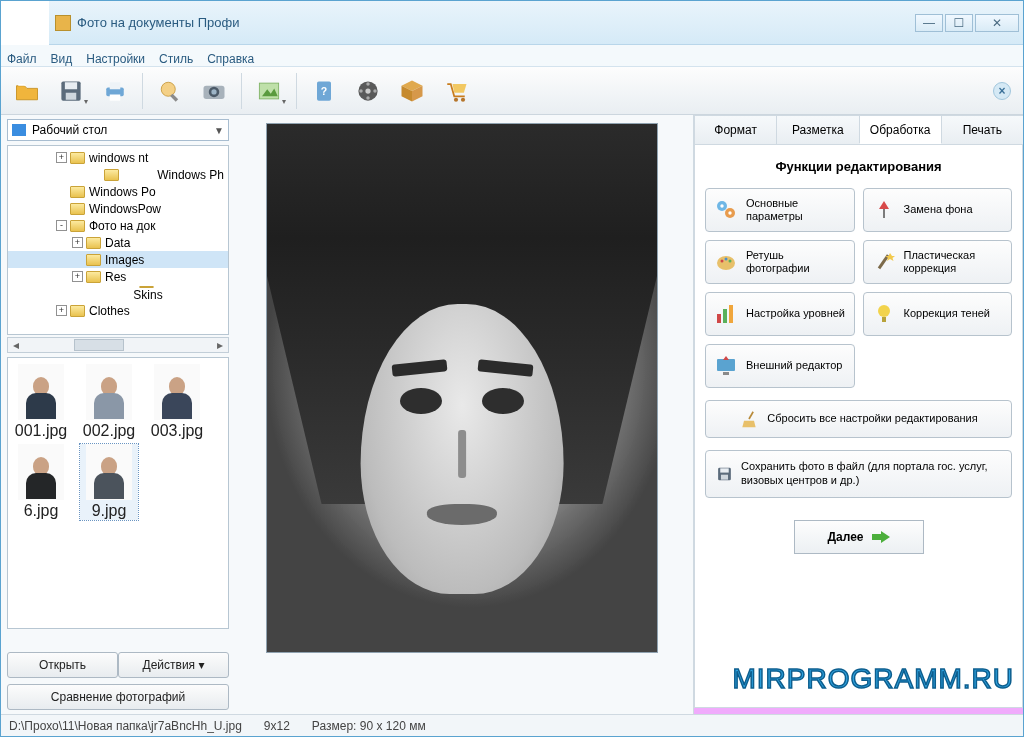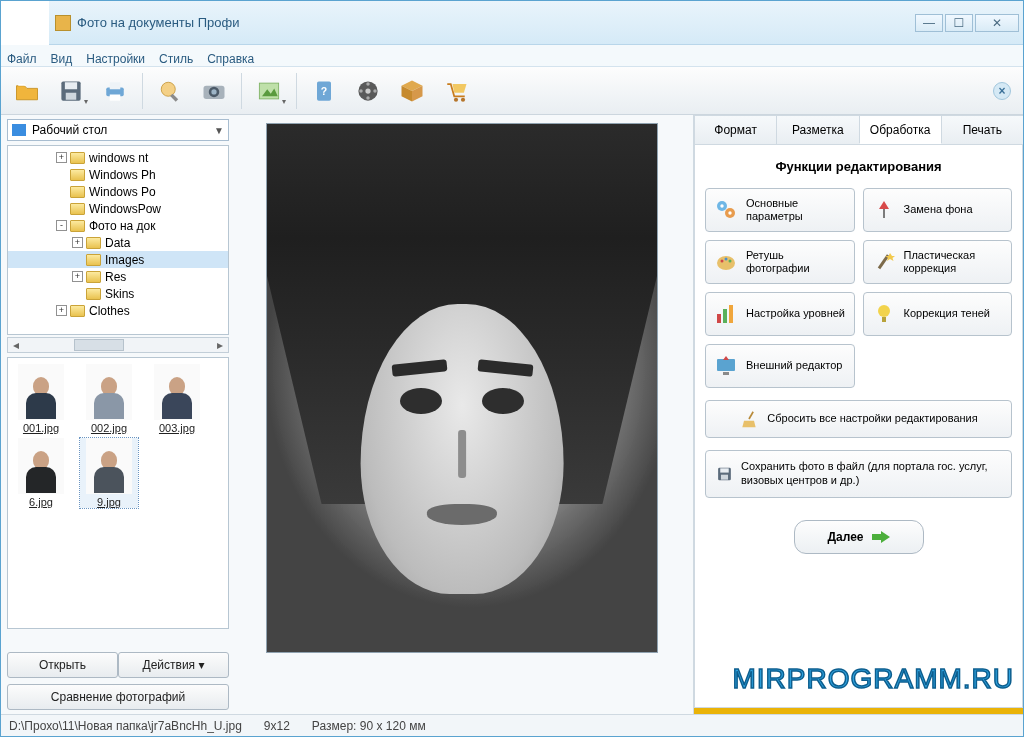--- a/index.html
+++ b/index.html
@@ -37,21 +37,21 @@
 .tree-row.sel{background:#cfe5f7;}
 .hscroll{height:16px;border:1px solid #c2ced8;background:#f1f4f7;margin-top:2px;display:flex;align-items:center;}
 .hscroll .thumb{height:12px;width:50px;background:#d7dfe6;border:1px solid #b6c2cc;margin-left:50px;}
 .hscroll .arr{width:16px;height:14px;display:flex;align-items:center;justify-content:center;color:#666;}
 .hscroll .arr.r{margin-left:auto;}
 
 .thumbs{ flex:1; border:1px solid #b7c6d2; background:#fff; margin-top:4px; padding:6px 4px; display:flex; flex-wrap:wrap; align-content:flex-start; gap:4px 10px; overflow:auto;}
 .thumb{ width:58px; text-align:center;}
 .thumb .pic{ width:46px;height:56px;margin:0 auto 2px;background:#fafafa;border:1px solid transparent; position:relative; overflow:hidden;}
 .thumb.sel { outline:1px dotted #6a95c2; background:#e9f2fa;}
-.thumb .cap{font-size:11px;color:#222;text-decoration:underline;}
+.thumb .cap{font-size:16px;color:#222;}
 .person-shape{position:absolute;bottom:0;left:50%;transform:translateX(-50%);}
 .person-shape .head{width:16px;height:18px;border-radius:50% 50% 45% 45%;background:#caa285;margin:0 auto;}
 .person-shape .body{width:30px;height:26px;border-radius:10px 10px 0 0;margin-top:-2px;}
 .c1{background:#2d3a4a;} .c2{background:#8a97a7;} .c3{background:#3a465a;} .c4{background:#242628;} .c5{background:#4b535c;}
 
 .left-btns{ display:flex; margin-top:23px;}
 .btn{ height:26px; border:1px solid #adb9c4; background:linear-gradient(#fcfcfc,#e8ecef); border-radius:3px; display:flex;align-items:center;justify-content:center; padding:0 8px; cursor:default; color:#222;}
 .btn.w100{flex:1;}
 .btn.wide{width:100%;margin-top:6px;}
 
@@ -64,33 +64,33 @@
   linear-gradient(180deg,#2b2b2b 0%,#1f1f1f 30%,#2a2a2a 60%,#3a3a3a 100%);
   clip-path: polygon(0 0,100% 0,100% 40%,86% 100%,14% 100%,0 40%);}
 .face{position:absolute;left:50%;top:34%;transform:translateX(-50%);width:52%;height:55%;background:radial-gradient(ellipse at 50% 35%,#e9e9e9,#bcbcbc 70%,#9a9a9a);border-radius:48% 48% 44% 44%/55% 55% 45% 45%;}
 .eye{position:absolute;width:11%;height:5%;background:#2e2e2e;border-radius:50%;top:50%;}
 .eye.l{left:34%;} .eye.r{right:34%;}
 .brow{position:absolute;width:14%;height:2.2%;background:#2b2b2b;border-radius:3px;top:45%;}
 .brow.l{left:32%;transform:rotate(-6deg);} .brow.r{right:32%;transform:rotate(6deg);}
 .nose{position:absolute;left:50%;top:58%;transform:translateX(-50%);width:2%;height:9%;background:#8d8d8d;border-radius:3px;}
 .mouth{position:absolute;left:50%;top:72%;transform:translateX(-50%);width:18%;height:4%;background:#6b6b6b;border-radius:40% 40% 50% 50%;}
 
-.right-pane{ width:330px; border-left:1px solid #cfd9e1; display:flex; flex-direction:column; background:#eab308;}
+.right-pane{ width:330px; border-left:1px solid #cfd9e1; display:flex; flex-direction:column; background:#f0abfc;}
 .tabs{ display:flex; height:30px; border-bottom:1px solid #cfd9e1; background:#eef3f7;}
 .tab{ flex:1; display:flex;align-items:center;justify-content:center;border:1px solid #cfd9e1;border-bottom:none;margin-right:-1px;background:linear-gradient(#f6f9fb,#e9eef2);cursor:default;}
 .tab.active{background:#fff;border-bottom:1px solid #fff;position:relative;z-index:1;}
 .panel{ flex:1; background:#fff; border:1px solid #cfd9e1; border-top:none; margin:0 0 6px 0; padding:10px; overflow:auto;}
 .panel h3{ text-align:center; font-size:13px; font-weight:bold; margin:4px 0 14px;}
 .edit-grid{ display:grid; grid-template-columns:1fr 1fr; gap:8px;margin-top:12px;}
 .ed-btn{ height:44px; border:1px solid #b7c3cd;border-radius:4px;background:linear-gradient(#fdfdfd,#eef1f4);display:flex;align-items:center;padding:0 8px;gap:8px;cursor:default;}
 .ed-btn .ic{width:24px;height:24px;flex-shrink:0;}
 .ed-btn .lbl{font-size:11px;line-height:1.2;}
 .wide-btn{ margin-top:12px;height:38px;border:1px solid #b7c3cd;border-radius:4px;background:linear-gradient(#fdfdfd,#eef1f4);display:flex;align-items:center;justify-content:center;gap:8px;padding:0 10px;cursor:default;}
 .wide-btn .lbl{font-size:11px;line-height:1.25;text-align:left;}
-.next-btn{ margin:22px auto 0; width:130px;height:34px;border:1px solid #adb9c4;border-radius:12px;background:linear-gradient(#fdfdfd,#ecf0f3);display:flex;align-items:center;justify-content:center;gap:8px;font-weight:bold;cursor:default;}
+.next-btn{ margin:22px auto 0; width:130px;height:34px;border:1px solid #adb9c4;border-radius:0;background:linear-gradient(#fdfdfd,#ecf0f3);display:flex;align-items:center;justify-content:center;gap:8px;font-weight:bold;cursor:default;}
 .next-btn .arrow{width:18px;height:14px;}
 
 .statusbar{ height:22px; border-top:1px solid #cfd9e1; background:#f2f6f9; display:flex; align-items:center; padding:0 8px; gap:22px; color:#444;}
 
 .watermark{position:absolute;right:10px;bottom:42px;font-family:Impact,Arial;font-size:28px;letter-spacing:1px;
   color:#2fa3e0;-webkit-text-stroke:1.5px #0d5e8e;text-shadow:1px 1px 0 #fff;pointer-events:none;}
 </style>
 </head>
 <body>
 
@@ -201,33 +201,33 @@
         <span>Рабочий стол</span>
         <span class="dd-arr">▼</span>
       </div>
 
       <div class="tree" id="tree">
           <div class="tree-row" style="padding-left: 48px;">
             <div class="tog">+</div>
             <div class="fld"></div>
             <span>windows nt</span>
           </div>
+          <div class="tree-row" style="padding-left: 48px; justify-content: space-between;">
+            <div class="tog blank"></div>
+            <div class="fld"></div>
+            <span>Windows Ph</span>
+          </div>
           <div class="tree-row" style="padding-left: 48px;">
             <div class="tog blank"></div>
             <div class="fld"></div>
-            <span>Windows Ph</span>
+            <span>Windows Po</span>
           </div>
           <div class="tree-row" style="padding-left: 48px;">
             <div class="tog blank"></div>
             <div class="fld"></div>
-            <span>Windows Po</span>
-          </div>
-          <div class="tree-row" style="padding-left: 48px;">
-            <div class="tog blank"></div>
-            <div class="fld"></div>
             <span>WindowsPow</span>
           </div>
           <div class="tree-row" style="padding-left: 48px;">
             <div class="tog">-</div>
             <div class="fld"></div>
             <span>Фото на док</span>
           </div>
           <div class="tree-row" style="padding-left: 64px;">
             <div class="tog">+</div>
             <div class="fld"></div>
@@ -236,21 +236,21 @@
           <div class="tree-row sel" style="padding-left: 64px;">
             <div class="tog blank"></div>
             <div class="fld"></div>
             <span>Images</span>
           </div>
           <div class="tree-row" style="padding-left: 64px;">
             <div class="tog">+</div>
             <div class="fld"></div>
             <span>Res</span>
           </div>
-          <div class="tree-row" style="padding-left: 64px;">
+          <div class="tree-row" style="padding-left: 64px; flex-direction: column;">
             <div class="tog blank"></div>
             <div class="fld"></div>
             <span>Skins</span>
           </div>
           <div class="tree-row" style="padding-left: 48px;">
             <div class="tog">+</div>
             <div class="fld"></div>
             <span>Clothes</span>
           </div>
         </div>

